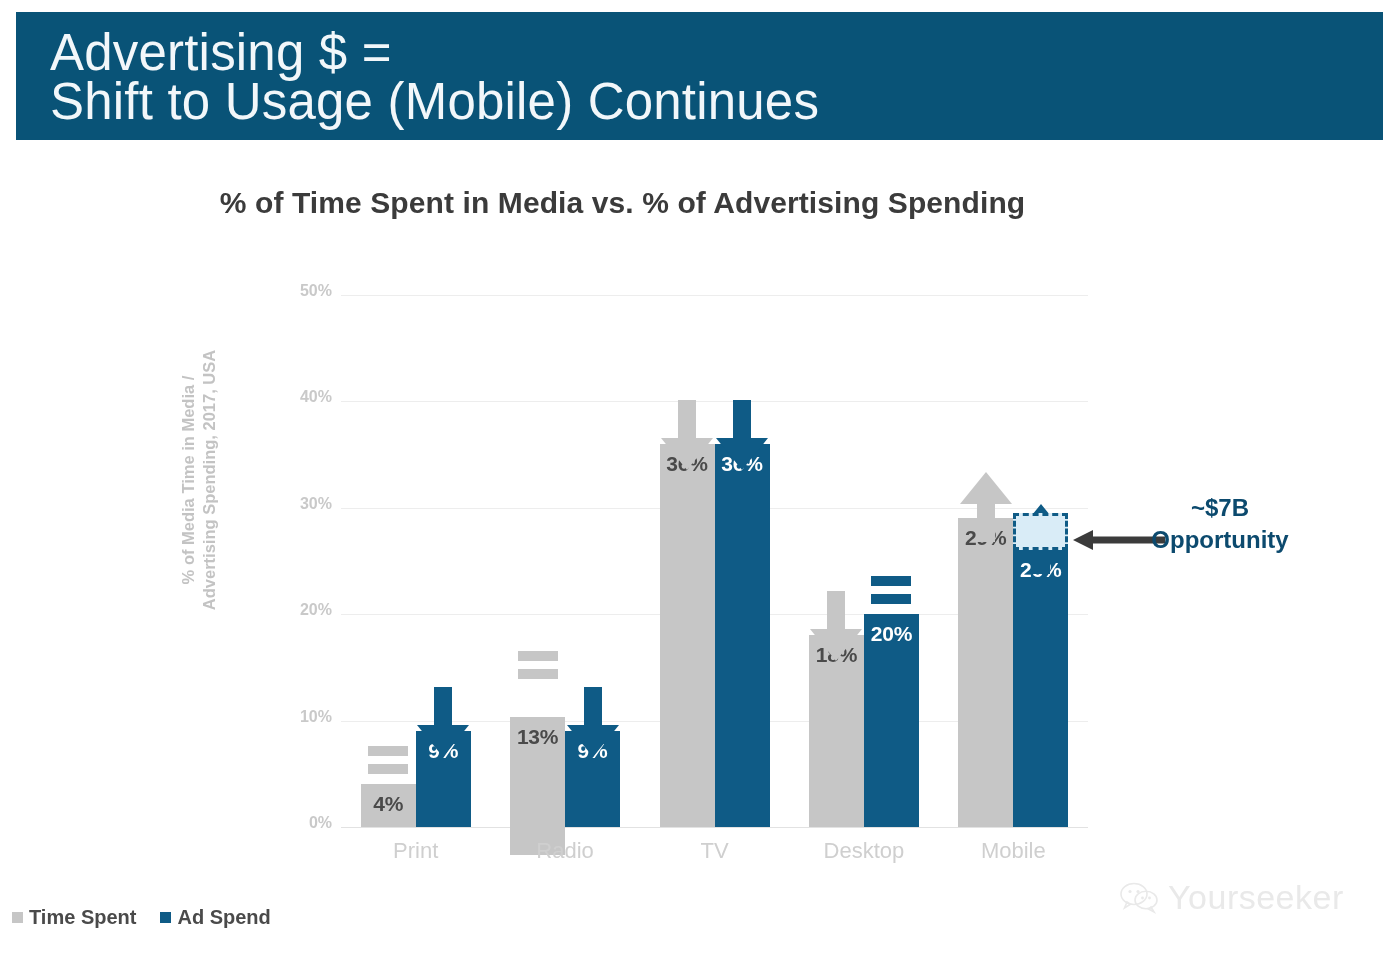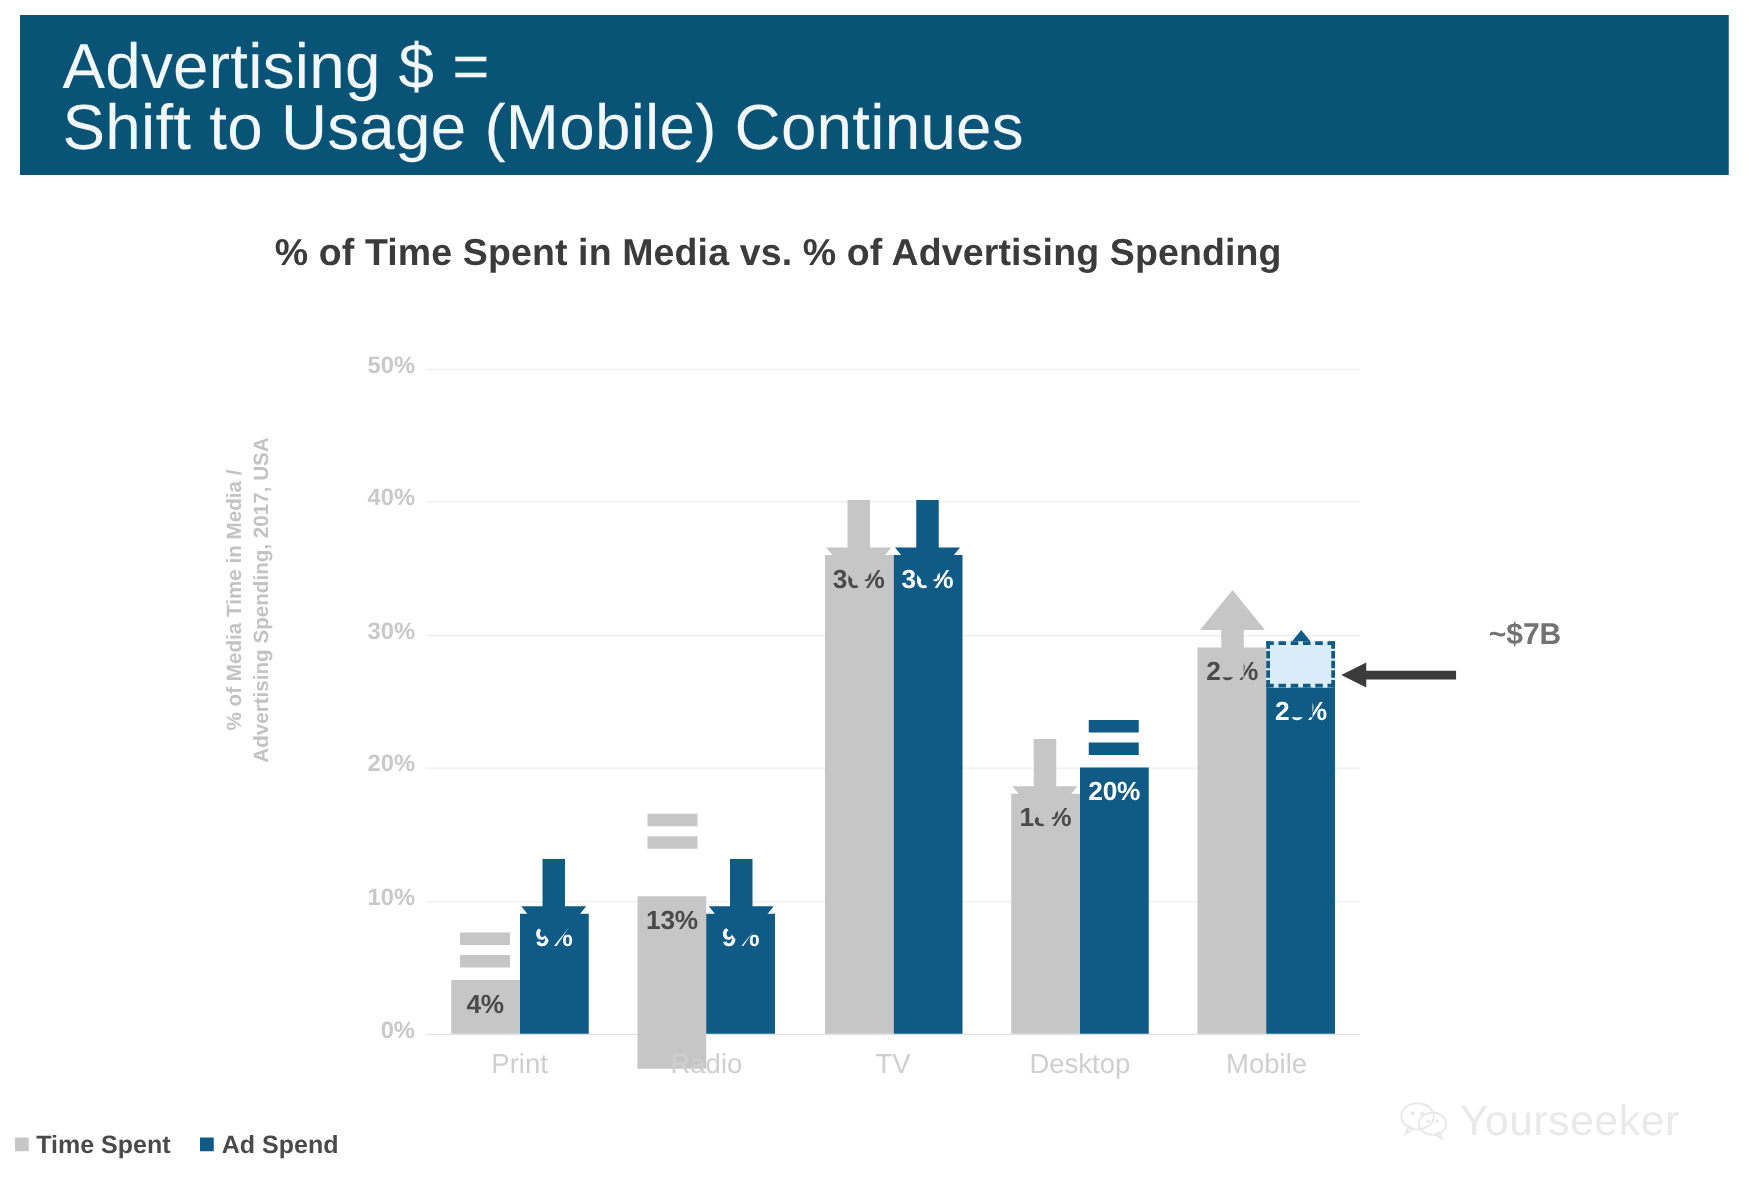--- a/index.html
+++ b/index.html
@@ -71,21 +71,21 @@
     font-size: 16.5px;
     font-weight: bold;
     line-height: 21px;
   }
 
   .y-tick-label {
     position: absolute;
     width: 60px;
     text-align: right;
     color: #c9c9c9;
-    font-size: 19px;
+    font-size: 16px;
     font-weight: bold;
   }
   .gridline {
     position: absolute;
     left: 341px;
     width: 747px;
     height: 1px;
     background: #ededed;
   }
   .gridline.base {
@@ -129,21 +129,21 @@
     background: #d9ecf7;
     border: 3px dashed #0f5b86;
     box-sizing: border-box;
   }
   #opportunity-annotation {
     position: absolute;
     left: 1110px;
     top: 492px;
     width: 220px;
     text-align: center;
-    color: #737373;
+    color: #0c4a6e;
     font-size: 24px;
     font-weight: bold;
     line-height: 32px;
   }
   #opportunity-arrow {
     position: absolute;
     left: 1073px;
     top: 527px;
   }
 
@@ -314,20 +314,21 @@
     </div>
 
   <div id="opportunity-box" style="left: 1013.3px; width: 55px; top: 513.12px; height: 37.24px; background: rgb(217, 236, 247); border-color: rgb(15, 91, 134); border-style: dashed;"></div>
   <div id="opportunity-arrow">
     <svg width="92" height="26" viewBox="0 0 92 26">
       <path d="M0 13 L20 3 L20 9.5 L92 9.5 L92 16.5 L20 16.5 L20 23 Z" fill="#3b3b3b"></path>
     </svg>
   </div>
   <div id="opportunity-annotation">
     <div>~$7B</div>
+    <div>Opportunity</div>
   </div>
 </div>
 
 <div id="legend"><span class="legend-item"><span class="swatch gray"></span><span>Time Spent</span></span><span class="legend-item"><span class="swatch blue"></span><span>Ad Spend</span></span></div>
 
 <div id="watermark">
   <svg width="40" height="34" viewBox="0 0 40 34">
     <ellipse cx="14" cy="13" rx="13" ry="10.5" fill="none" stroke="#e9e9e9" stroke-width="1.6"></ellipse>
     <path d="M7 21 L4.5 27 L10.5 23.2 Z" fill="none" stroke="#e9e9e9" stroke-width="1.6"></path>
     <circle cx="10" cy="10.5" r="1.6" fill="#e9e9e9"></circle>

